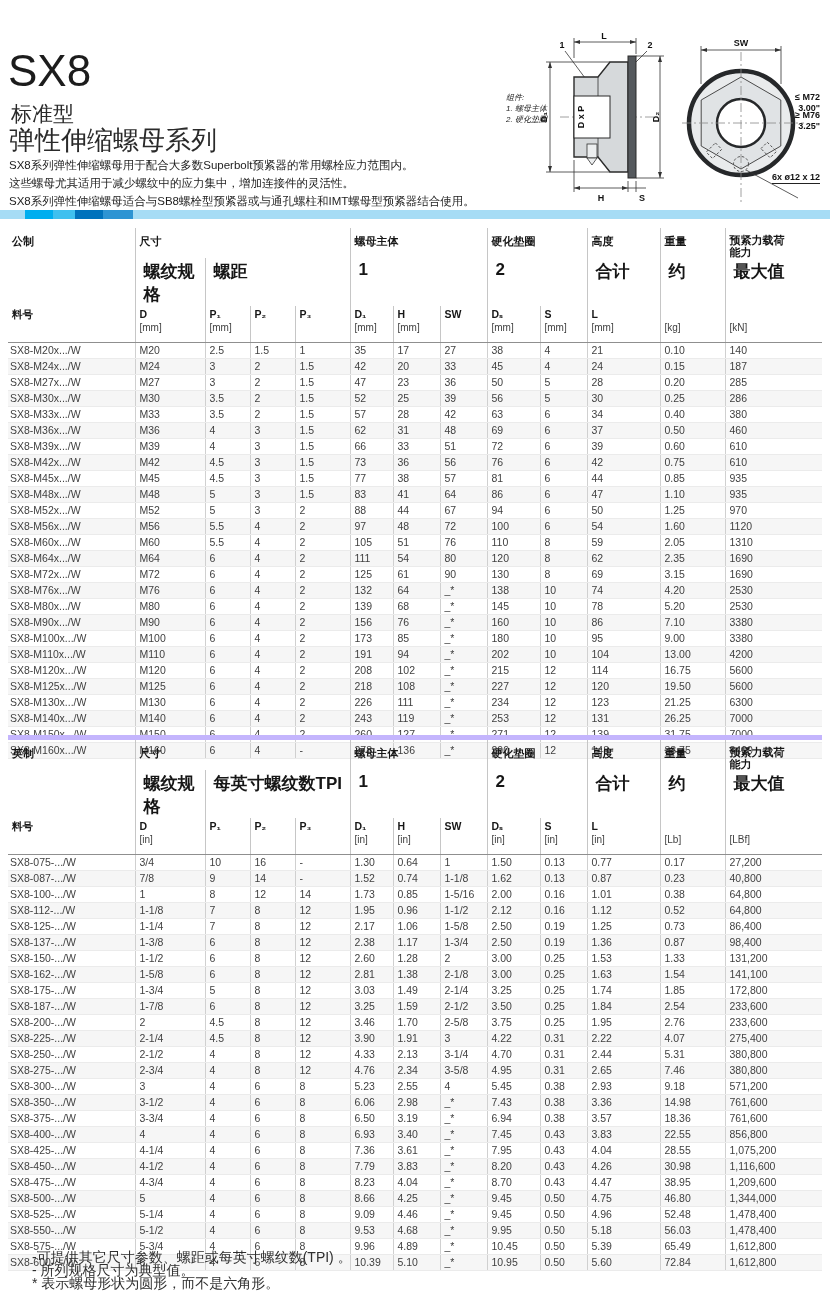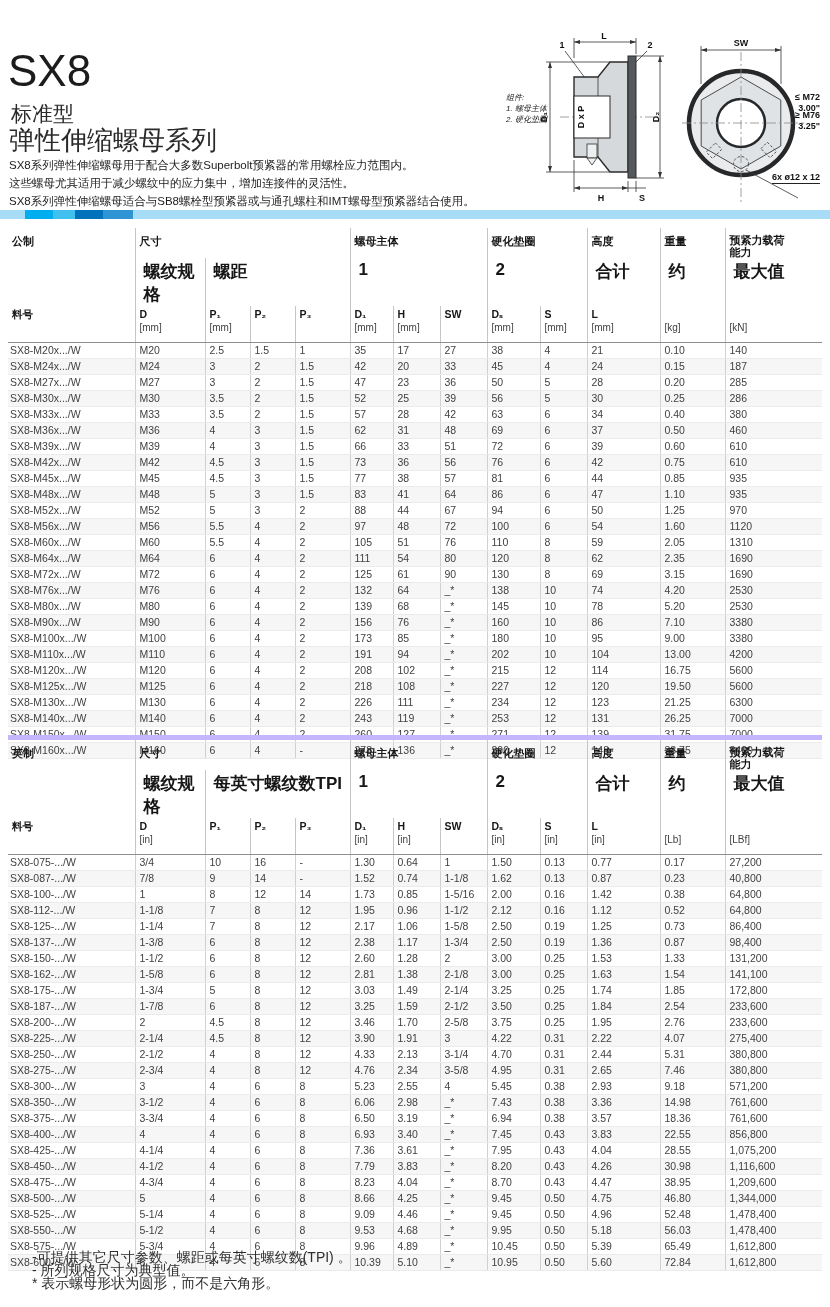--- a/index.html
+++ b/index.html
@@ -775,21 +775,21 @@
             <td>SX8-100-.../W</td>
             <td>1</td>
             <td>8</td>
             <td>12</td>
             <td>14</td>
             <td>1.73</td>
             <td>0.85</td>
             <td>1-5/16</td>
             <td>2.00</td>
             <td>0.16</td>
-            <td>1.42</td>
+            <td>1.01</td>
             <td>0.38</td>
             <td>64,800</td>
           </tr>
           <tr>
             <td>SX8-112-.../W</td>
             <td>1-1/8</td>
             <td>7</td>
             <td>8</td>
             <td>12</td>
             <td>1.95</td>

